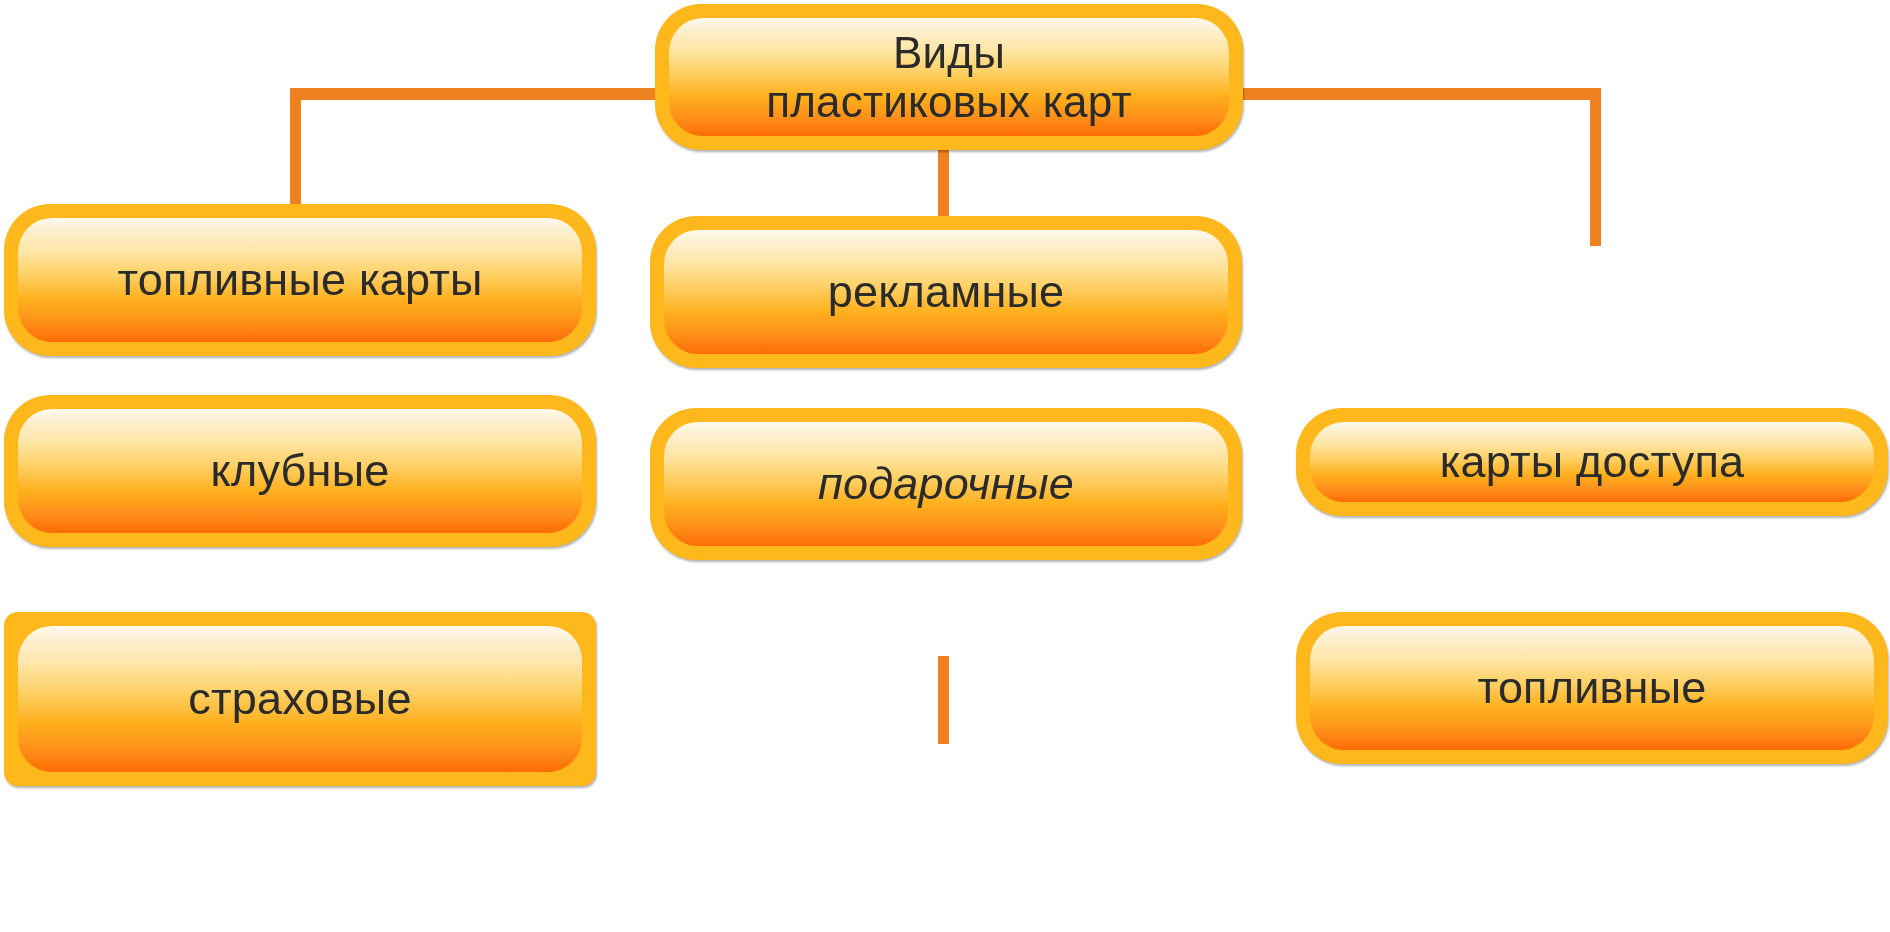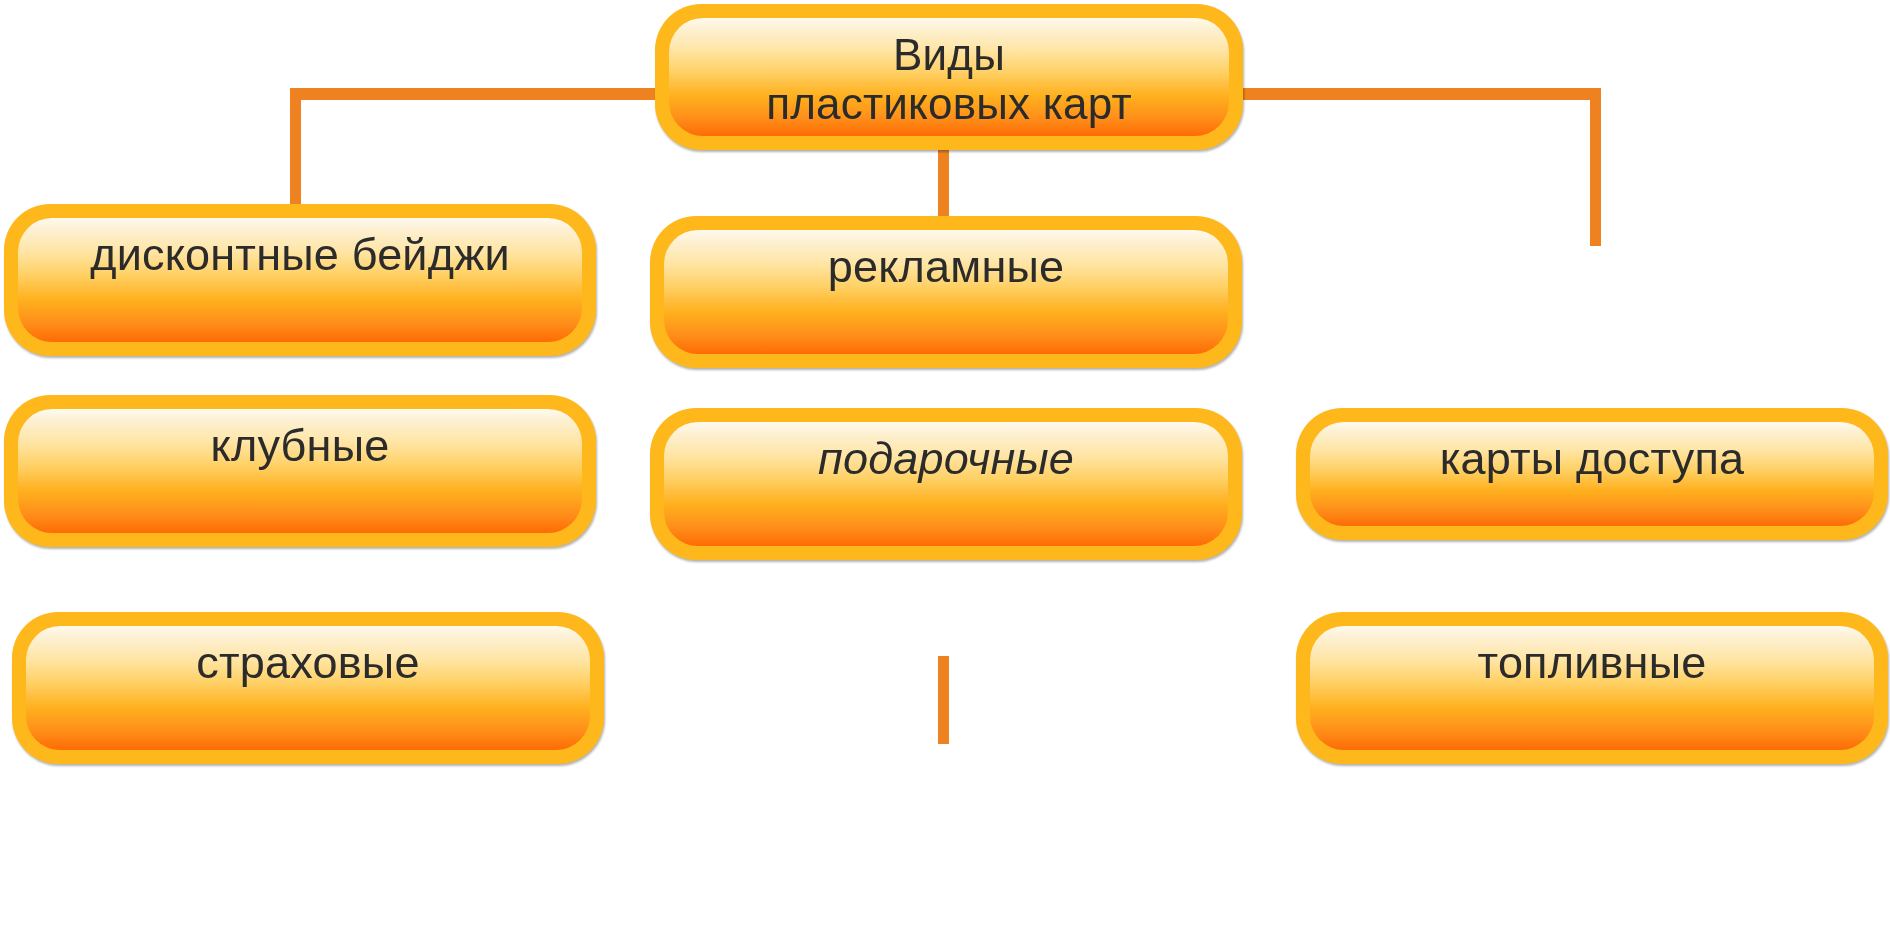--- a/index.html
+++ b/index.html
@@ -41,23 +41,24 @@
     border-radius: 34px;
     background: linear-gradient(to bottom,
         #fffaef 0%,
         #fdf0d0 10%,
         #ffe6a8 26%,
         #ffd064 46%,
         #ffb01e 66%,
         #ff901a 84%,
         #fd6c05 100%);
     display: flex;
+    align-items: center;
     justify-content: center;
     text-align: center;
-    padding: 12px 12px;
+    padding: 0 12px;
   }
   .node-label {
     color: #2b2b2b;
     font-size: 45px;
     line-height: 1.12;
     font-weight: 400;
     letter-spacing: 0.2px;
     white-space: pre-line;
   }
   .node.root .node-label {
@@ -88,51 +89,51 @@
 
   <div class="node root" style="left:655px; top:4px; width:588px; height:146px;">
     <div class="node-inner">
       <span class="node-label">Виды
 пластиковых карт</span>
     </div>
   </div>
 
   <div class="node" style="left:4px; top:204px; width:592px; height:152px;">
     <div class="node-inner">
-      <span class="node-label">дисконтные бейджи</span>
+      <span class="node-label">топливные карты</span>
     </div>
   </div>
 
   <div class="node" style="left:4px; top:395px; width:592px; height:152px;">
     <div class="node-inner">
       <span class="node-label">клубные</span>
     </div>
   </div>
 
-  <div class="node" style="left:12px; top:612px; width:592px; height:152px;">
+  <div class="node" style="left:4px; top:612px; width:592px; height:174px;border-radius:14px;">
     <div class="node-inner">
       <span class="node-label">страховые</span>
     </div>
   </div>
 
   <div class="node" style="left:650px; top:204px; width:592px; height:152px;margin-top:12px;">
     <div class="node-inner">
       <span class="node-label">рекламные</span>
     </div>
   </div>
 
   <div class="node" style="left:650px; top:408px; width:592px; height:152px;font-style:italic;">
     <div class="node-inner">
       <span class="node-label">подарочные</span>
     </div>
   </div>
 
 
 
-  <div class="node" style="left:1296px; top:408px; width:592px; height:132px;">
+  <div class="node" style="left:1296px; top:408px; width:592px; height:108px;">
     <div class="node-inner">
       <span class="node-label">карты доступа</span>
     </div>
   </div>
 
   <div class="node" style="left:1296px; top:612px; width:592px; height:152px;">
     <div class="node-inner">
       <span class="node-label">топливные</span>
     </div>
   </div>

